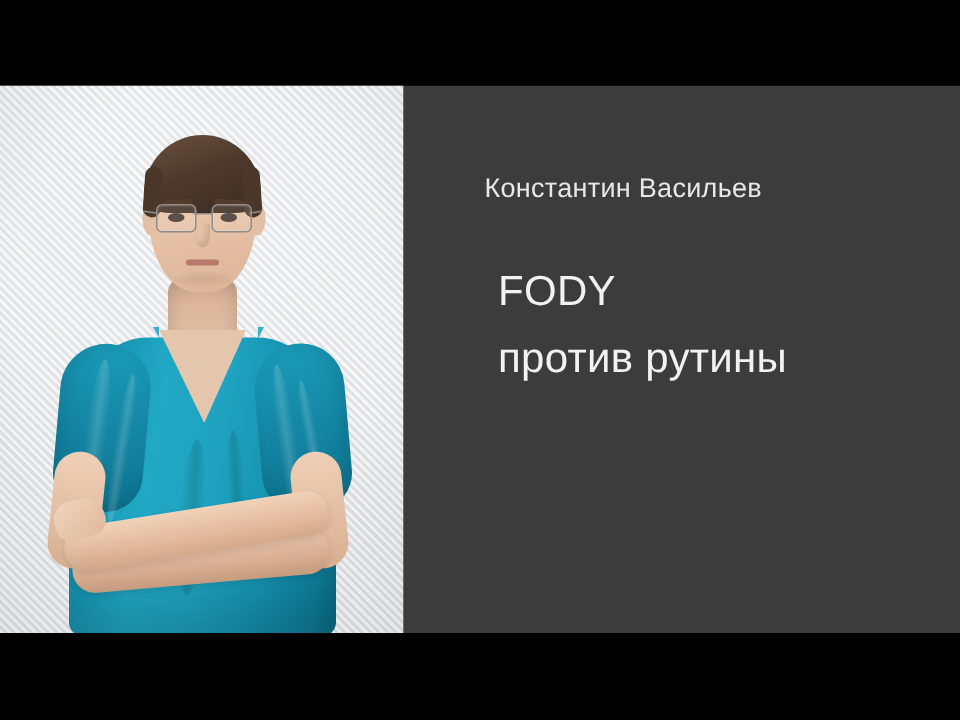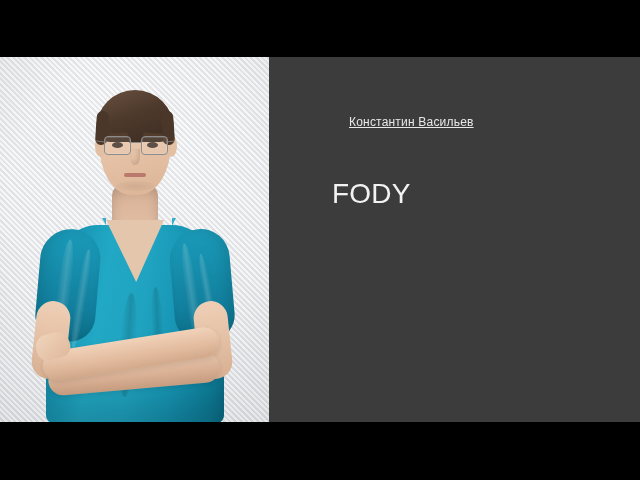--- a/index.html
+++ b/index.html
@@ -304,28 +304,27 @@
 
   
   #text-panel {
     position: relative;
     flex: 1 1 auto;
     height: 365px;
     background: #3c3c3c;
   }
   #presenter-name {
     position: absolute;
-    left: 80px;
+    left: 54px;
     top: 58px;
-    font-size: 12px;
+    font-size: 18px;
     font-weight: 400;
     color: #e8e8e8;
     letter-spacing: .2px;
     white-space: nowrap;
-    text-decoration: underline;
   }
   #title-block {
     position: absolute;
     left: 63px;
     top: 114px;
     width: 300px;
   }
   .title-line {
     font-size: 28px;
     font-weight: 400;
@@ -390,20 +389,21 @@
       </div>
 
       <div id="photo-vignette"></div>
     </div>
 
     <div id="text-panel">
       <div id="presenter-name">Константин Васильев</div>
 
       <div id="title-block">
         <div class="title-line">FODY</div>
+        <div class="title-line">против рутины</div>
       </div>
     </div>
 
   </div>
 
   <div id="letterbox-bottom" class="letterbox"></div>
 
 </div>
 
 </body></html>

